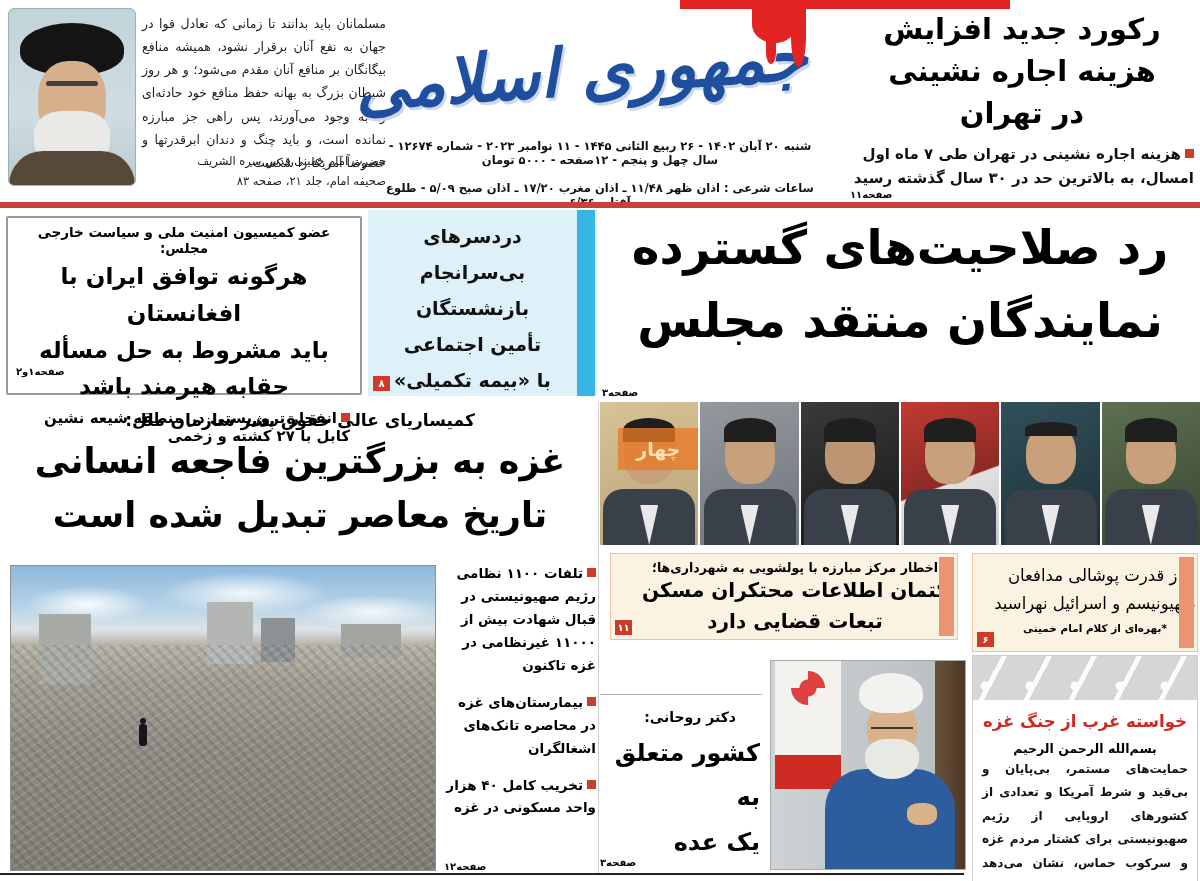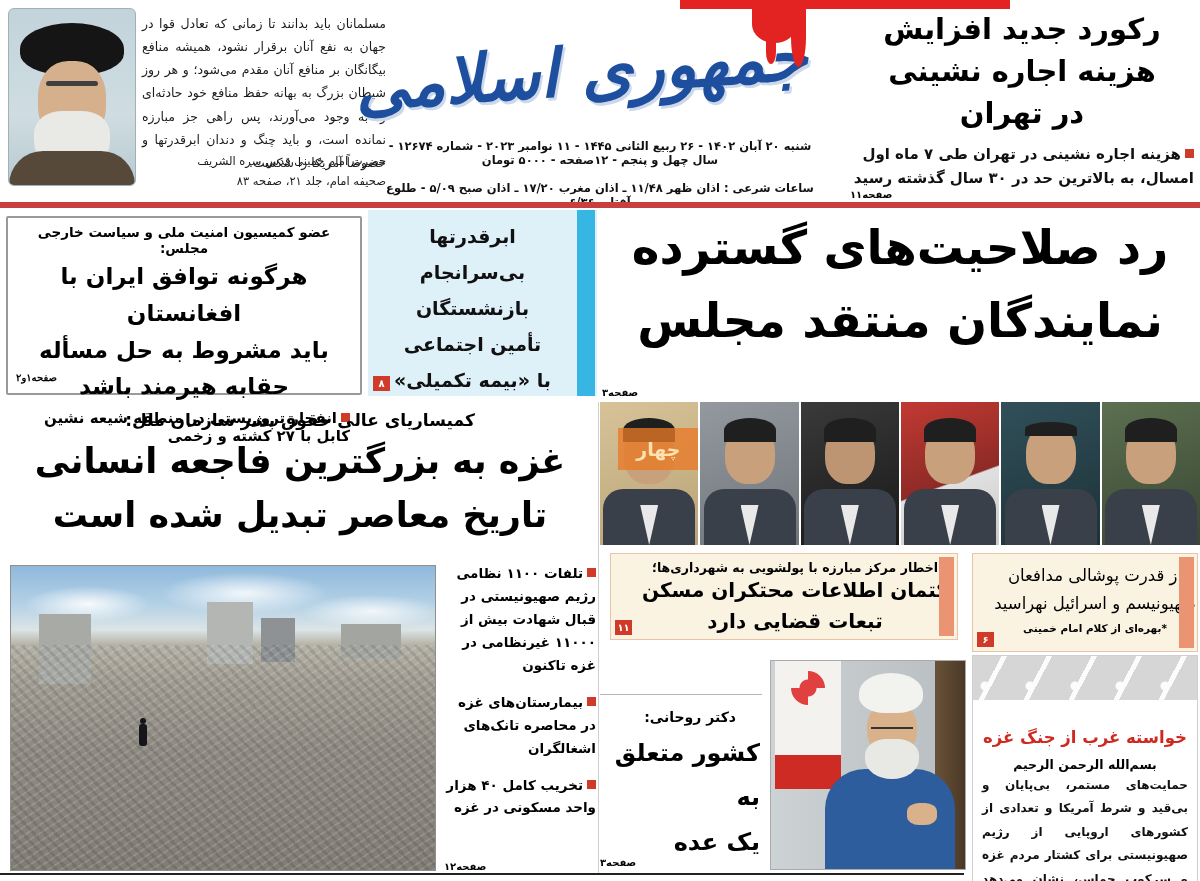--- a/index.html
+++ b/index.html
@@ -56,21 +56,21 @@
   .rsq { display:inline-block; width:9px; height:9px; background:#d03a28;
     margin-left:4px; vertical-align:1px; }
   
   .red-rule { position:absolute; left:0; top:202px; width:1200px; height:6px; background:#c7403d; }
   
   .afghan { position:absolute; left:6px; top:216px; width:356px; height:179px;
     border:2px solid #9a9a9a; border-radius:2px; padding:6px 10px; }
   .afghan-kicker { font-size:13.5px; font-weight:bold; text-align:center; }
   .afghan-h { font-size:23px; font-weight:bold; text-align:center; line-height:1.6; margin-top:2px; }
   .afghan-sub { font-size:15px; font-weight:bold; text-align:right; margin-top:4px; }
-  .afghan-page { position:absolute; left:8px; bottom:10px; font-size:10px; font-weight:bold;font-family:Liberation Serif, serif; }
+  .afghan-page { position:absolute; left:8px; bottom:16px; font-size:10px; font-weight:bold; }
   .retirees { position:absolute; left:368px; top:210px; width:229px; height:186px;
     background:#def0f8; }
   .retirees-bar { position:absolute; left:auto; right:2px; top:0; width:18px; height:100%;
     background:#38b6e3; }
   .retirees-text { position:absolute; right:26px; left:6px; top:8px;
     font-size:19px; font-weight:bold; text-align:center; line-height:1.9; color:#111; }
   .badge { position:absolute; width:17px; height:15px; background:#d03a28; color:#fff;
     font-size:10px; font-weight:bold; display:flex; align-items:center;
     justify-content:center; line-height:1; }
   .retirees .badge { left:5px; bottom:5px; }
@@ -183,21 +183,21 @@
   
   .editorial { position:absolute; left:972px; top:655px; width:226px; height:226px;
     border:1px solid #cfcfcf; border-bottom:none; }
   .edit-band { position:relative; width:100%; height:44px; background:#d6d6d6; overflow:hidden; }
   .edit-band::before { content:""; position:absolute; inset:0;
     background-image:
       radial-gradient(circle at 12px 30px, #ffffff 0 4px, transparent 5px),
       linear-gradient(118deg, transparent 42%, #ffffff 42% 50%, transparent 50%);
     background-size:45px 44px; opacity:.95; }
   .edit-title { color:#d02820; font-size:16.5px; font-weight:bold; text-align:center;
-    margin-top:28px; }
+    margin-top:12px; }
   .edit-bismillah { font-size:12.5px; font-weight:bold; text-align:center; margin-top:10px; }
   .edit-body { font-size:12px; font-weight:bold; text-align:justify; line-height:1.95;
     padding:2px 9px 0 9px; color:#111; }
   .bottom-rule { position:absolute; left:0; top:873px; width:964px; height:2px; background:#222; }
 </style>
 </head>
 <body>
 
 <div class="page">
 
@@ -241,21 +241,21 @@
       <div>باید مشروط به حل مسأله</div>
       <div>حقابه هیرمند باشد</div>
     </div>
     <div class="afghan-sub"><span class="rsq"></span><span>انفجار تروریستی در منطقه شیعه نشین کابل با ۲۷ کشته و زخمی</span></div>
     <div class="afghan-page">صفحه۱و۲</div>
   </div>
 
   <div class="retirees">
     <div class="retirees-bar"></div>
     <div class="retirees-text">
-      <div>ابرقدرتها</div>
+      <div>دردسرهای</div>
       <div>بی‌سرانجام</div>
       <div>بازنشستگان</div>
       <div>تأمین اجتماعی</div>
       <div>با «بیمه تکمیلی»</div>
     </div>
     <div class="badge">۸</div>
   </div>
 
   <div class="main-story">
     <div class="main-h">

